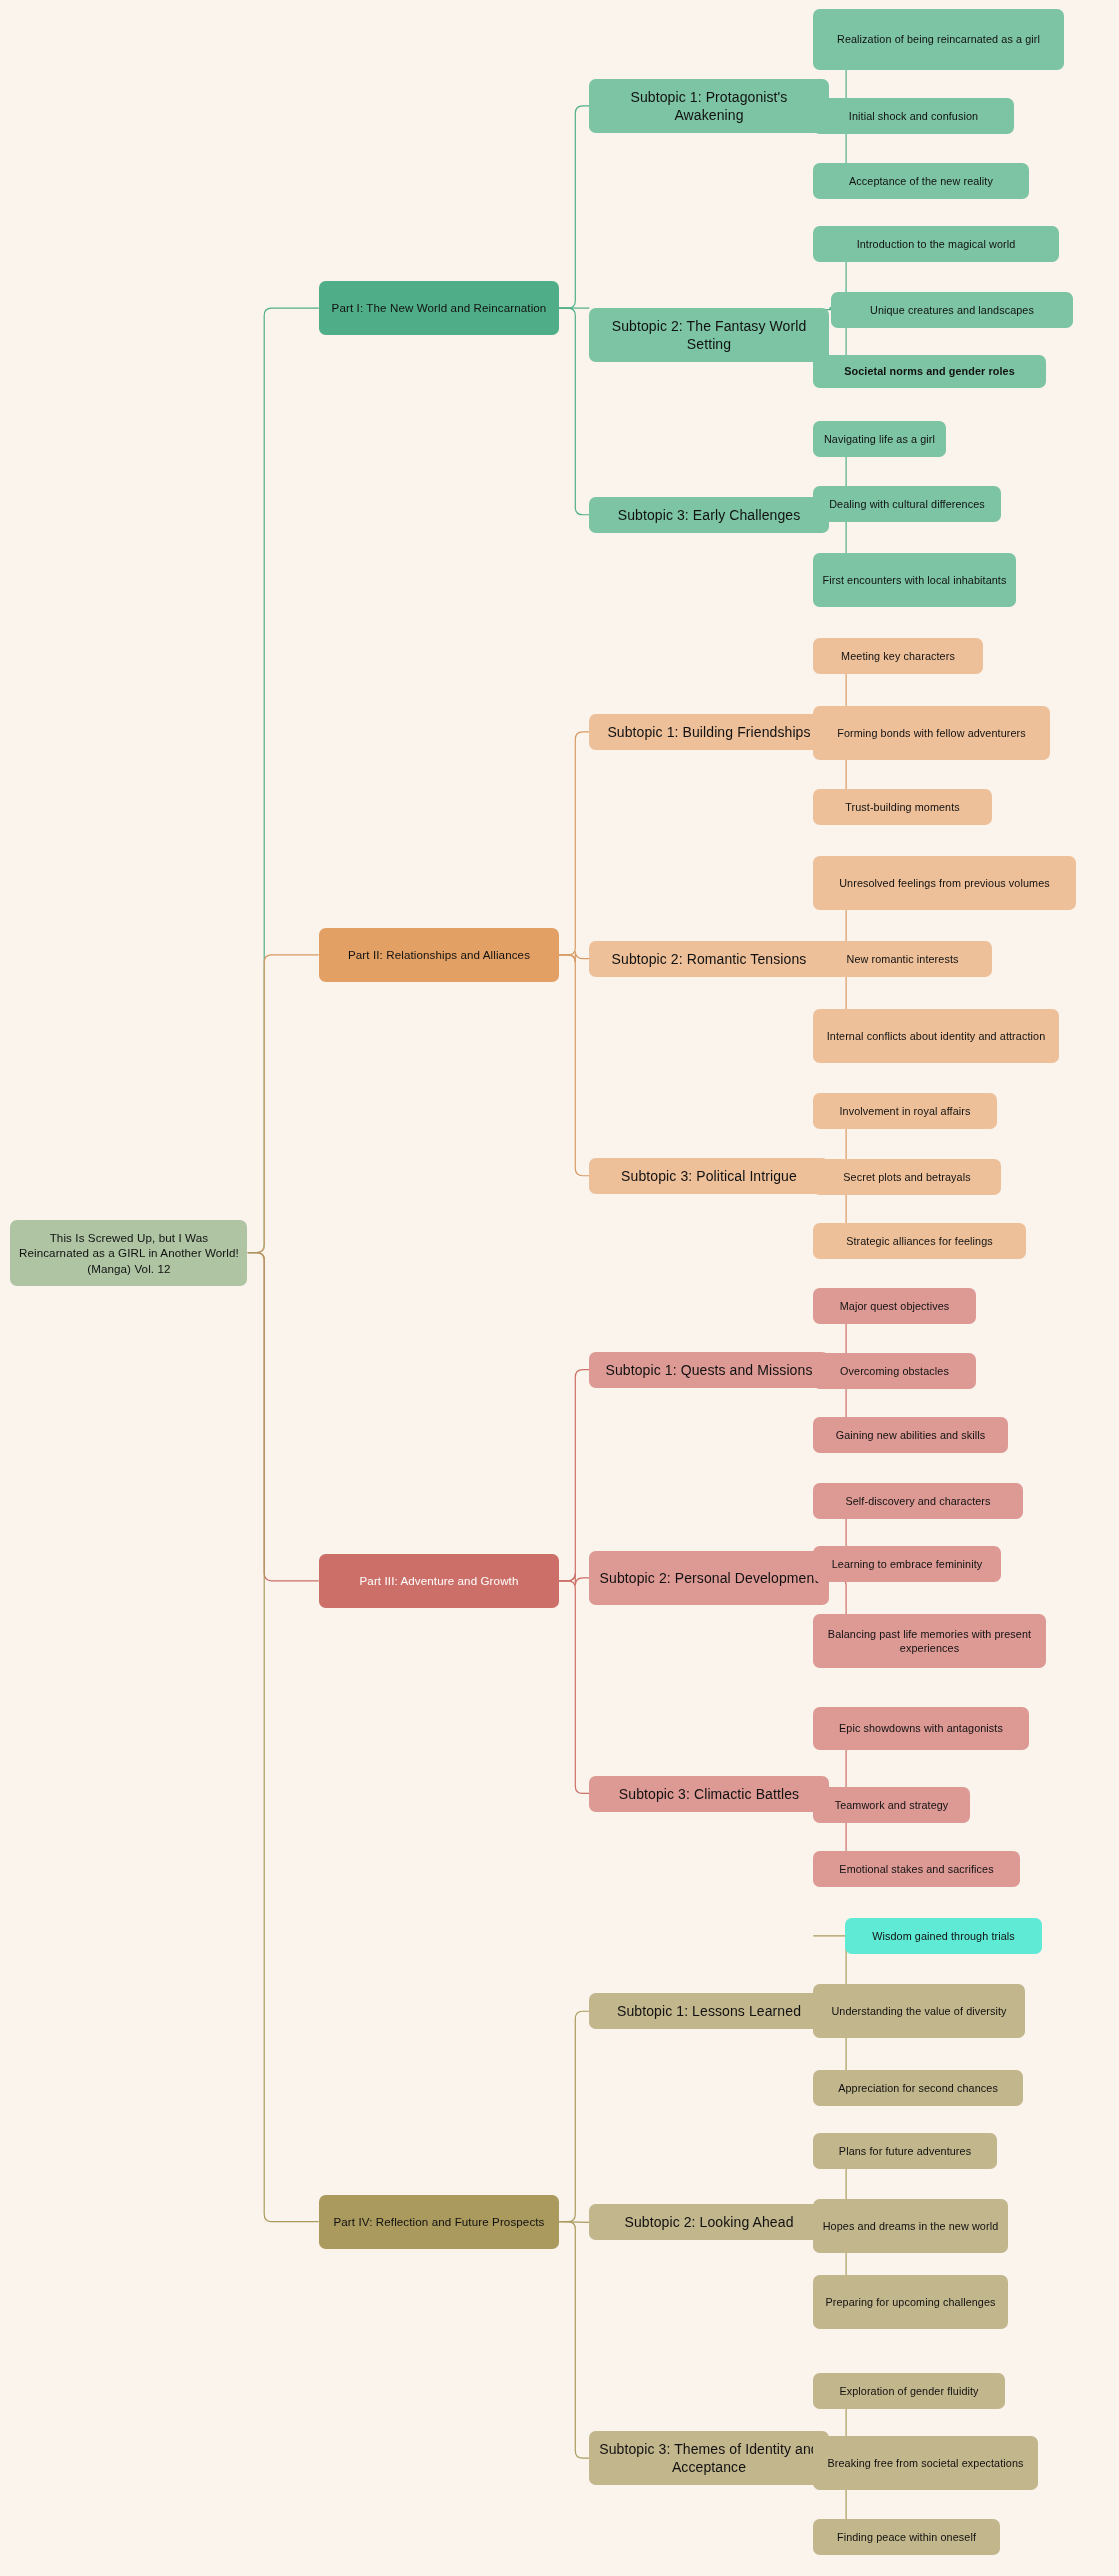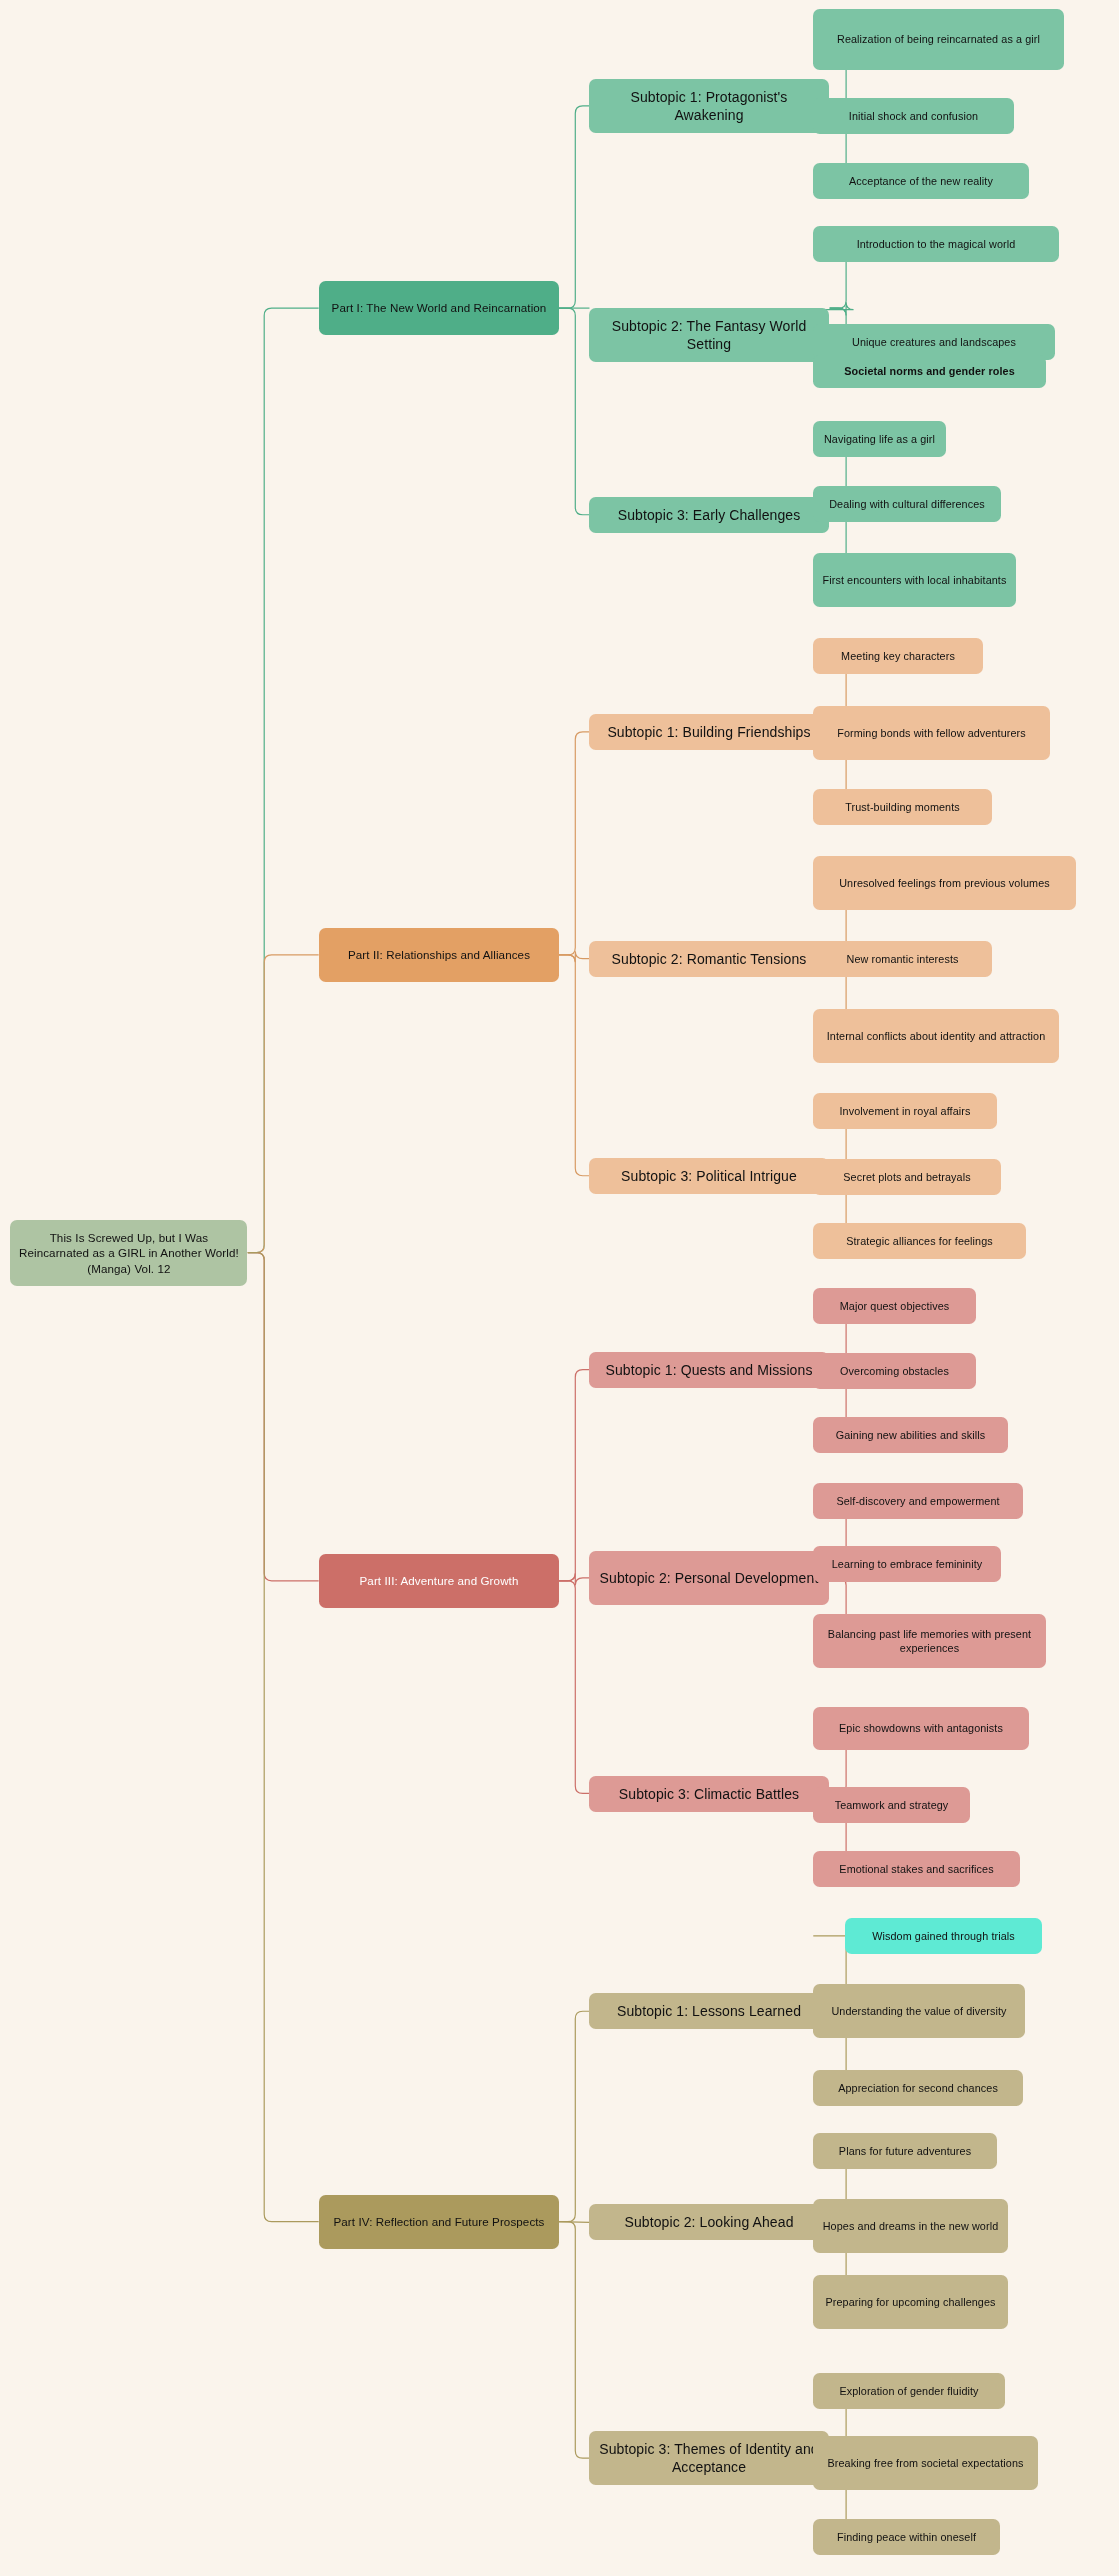--- a/index.html
+++ b/index.html
@@ -105,21 +105,21 @@
       </div>
       <div class="node lv3" style="left: 813px; top: 163px; width: 216px; height: 36px; background: rgb(124, 196, 164); color: rgb(17, 17, 17);">
         <span>Acceptance of the new reality</span>
       </div>
       <div class="node lv2" style="left: 589px; top: 281px; width: 240px; height: 54px; background: rgb(124, 196, 164); color: rgb(17, 17, 17); margin-top: 27px;">
         <span>Subtopic 2: The Fantasy World Setting</span>
       </div>
       <div class="node lv3" style="left: 813px; top: 226px; width: 246px; height: 36px; background: rgb(124, 196, 164); color: rgb(17, 17, 17);">
         <span>Introduction to the magical world</span>
       </div>
-      <div class="node lv3" style="left: 813px; top: 292px; width: 242px; height: 36px; background: rgb(124, 196, 164); color: rgb(17, 17, 17); margin-top: 32px;">
+      <div class="node lv3" style="left: 831px; top: 292px; width: 242px; height: 36px; background: rgb(124, 196, 164); color: rgb(17, 17, 17);">
         <span>Unique creatures and landscapes</span>
       </div>
       <div class="node lv3" style="left: 813px; top: 355px; width: 233px; height: 33px; background: rgb(124, 196, 164); color: rgb(17, 17, 17); font-weight: bold;">
         <span>Societal norms and gender roles</span>
       </div>
       <div class="node lv2" style="left: 589px; top: 497px; width: 240px; height: 36px; background: rgb(124, 196, 164); color: rgb(17, 17, 17);">
         <span>Subtopic 3: Early Challenges</span>
       </div>
       <div class="node lv3" style="left: 813px; top: 421px; width: 133px; height: 36px; background: rgb(124, 196, 164); color: rgb(17, 17, 17);">
         <span>Navigating life as a girl</span>
@@ -181,21 +181,21 @@
       <div class="node lv3" style="left: 813px; top: 1353px; width: 163px; height: 36px; background: rgb(221, 154, 149); color: rgb(17, 17, 17);">
         <span>Overcoming obstacles</span>
       </div>
       <div class="node lv3" style="left: 813px; top: 1417px; width: 195px; height: 36px; background: rgb(221, 154, 149); color: rgb(17, 17, 17);">
         <span>Gaining new abilities and skills</span>
       </div>
       <div class="node lv2" style="left: 589px; top: 1551px; width: 240px; height: 54px; background: rgb(221, 154, 149); color: rgb(17, 17, 17);">
         <span>Subtopic 2: Personal Development</span>
       </div>
       <div class="node lv3" style="left: 813px; top: 1483px; width: 210px; height: 36px; background: rgb(221, 154, 149); color: rgb(17, 17, 17);">
-        <span>Self-discovery and empowerment</span>
+        <span>Self-discovery and characters</span>
       </div>
       <div class="node lv3" style="left: 813px; top: 1546px; width: 188px; height: 36px; background: rgb(221, 154, 149); color: rgb(17, 17, 17);">
         <span>Learning to embrace femininity</span>
       </div>
       <div class="node lv3" style="left: 813px; top: 1614px; width: 233px; height: 54px; background: rgb(221, 154, 149); color: rgb(17, 17, 17);">
         <span>Balancing past life memories with present experiences</span>
       </div>
       <div class="node lv2" style="left: 589px; top: 1776px; width: 240px; height: 36px; background: rgb(221, 154, 149); color: rgb(17, 17, 17);">
         <span>Subtopic 3: Climactic Battles</span>
       </div>

